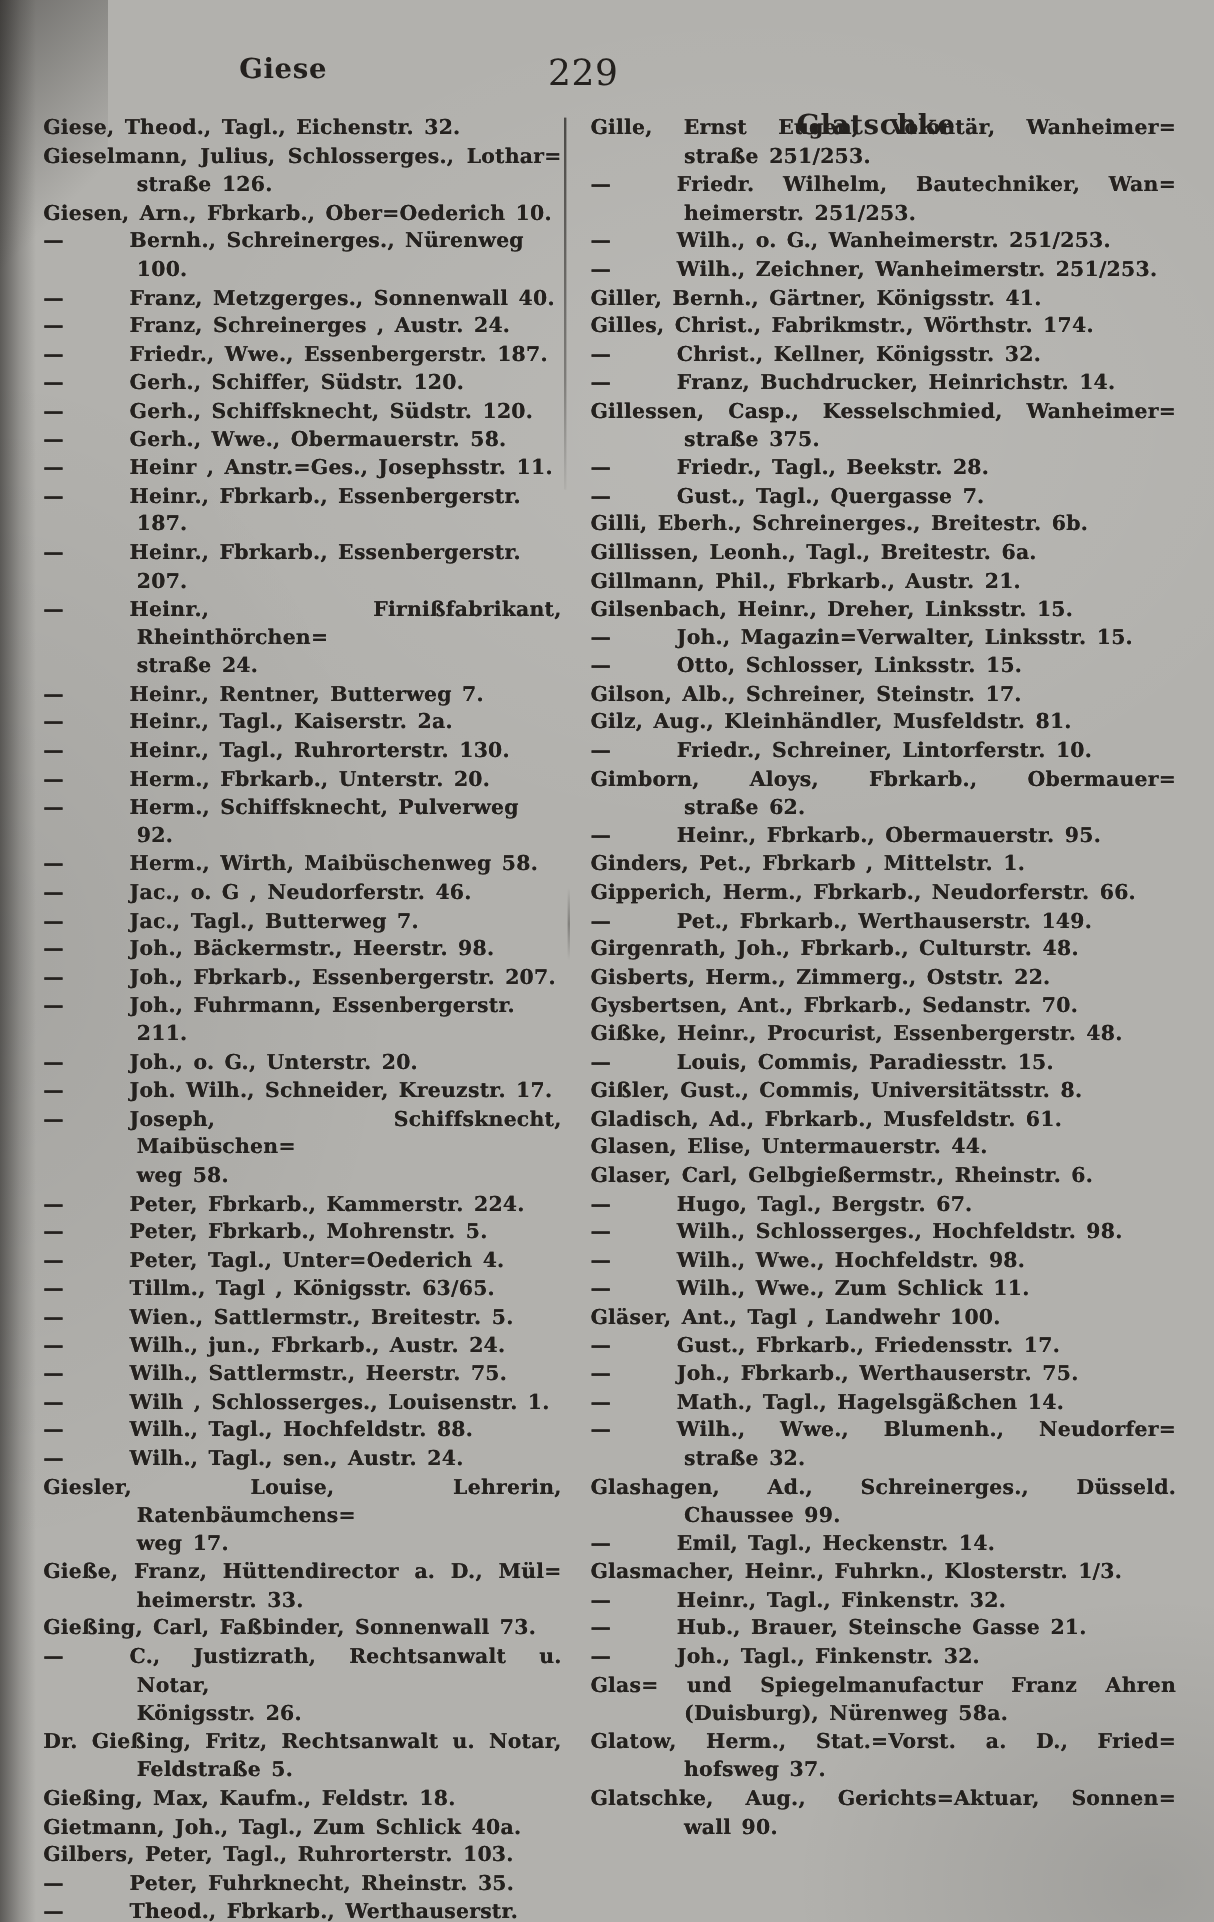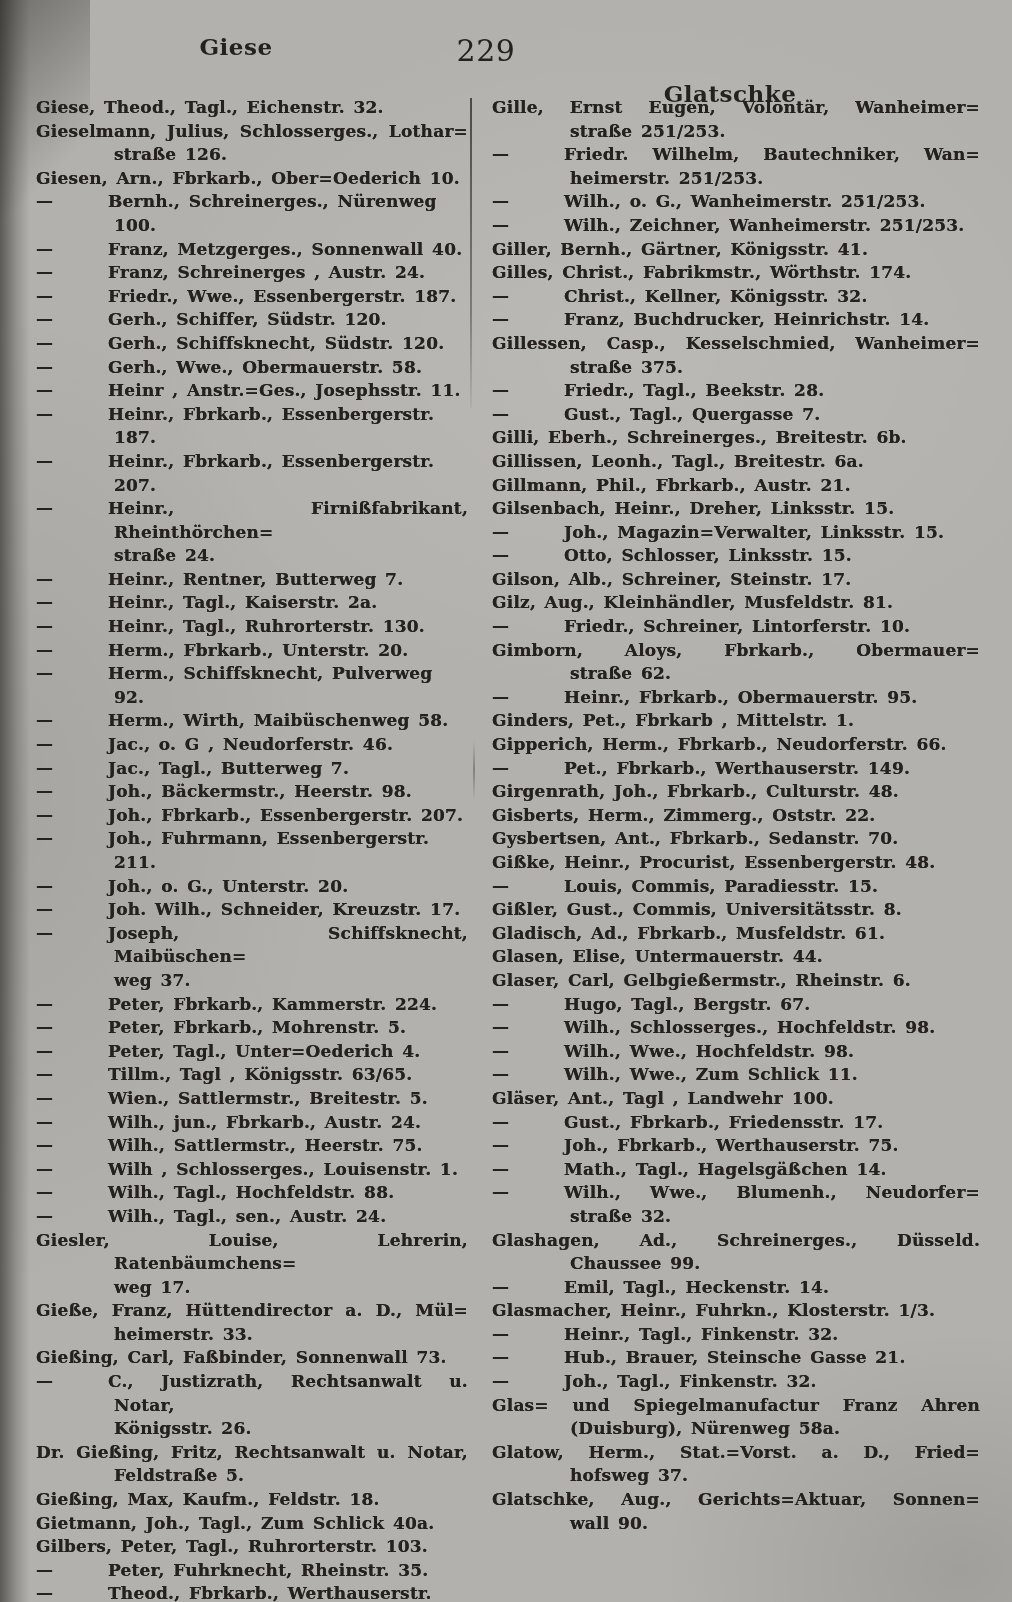--- a/index.html
+++ b/index.html
@@ -21,21 +21,21 @@
     position:absolute;left:0;top:0;width:30px;height:100%;
     background:linear-gradient(to right, rgba(35,33,31,0.60), rgba(35,33,31,0.22) 55%, rgba(35,33,31,0) 100%);
     pointer-events:none;
   }
   .gutter-shadow-top{
     position:absolute;left:0;top:0;width:90px;height:260px;
     background:linear-gradient(135deg, rgba(30,28,26,0.45), rgba(30,28,26,0) 65%);
     pointer-events:none;
   }
   .running-head{
-    position:absolute;top:33px;left:0;width:100%;height:34px;
+    position:absolute;top:44px;left:0;width:100%;height:34px;
     font-weight:bold;font-size:23px;letter-spacing:0.5px;text-decoration:underline;
   }
   .head-left{position:absolute;left:0;width:472px;text-align:center;}
   .head-num{position:absolute;left:436px;width:100px;text-align:center;font-size:30px;font-weight:normal;}
   .head-right{position:absolute;left:520px;width:420px;text-align:center;margin-top:47px;}
   .col-divider{
     position:absolute;left:470px;top:98px;width:2px;height:310px;
     background:linear-gradient(to bottom, rgba(40,38,35,0.75), rgba(40,38,35,0.40) 70%, rgba(40,38,35,0.05));
   }
   .col-divider-frag{
@@ -159,21 +159,21 @@
         <div class="line"><span class="dash">—</span>Joh., Fuhrmann, Essenbergerstr. 211.</div>
       </div>
       <div class="entry">
         <div class="line"><span class="dash">—</span>Joh., o. G., Unterstr. 20.</div>
       </div>
       <div class="entry">
         <div class="line"><span class="dash">—</span>Joh. Wilh., Schneider, Kreuzstr. 17.</div>
       </div>
       <div class="entry">
         <div class="line fill"><span class="dash">—</span>Joseph, Schiffsknecht, Maibüschen=</div>
-        <div class="line cont">weg 37.</div>
+        <div class="line cont">weg 58.</div>
       </div>
       <div class="entry">
         <div class="line"><span class="dash">—</span>Peter, Fbrkarb., Kammerstr. 224.</div>
       </div>
       <div class="entry">
         <div class="line"><span class="dash">—</span>Peter, Fbrkarb., Mohrenstr. 5.</div>
       </div>
       <div class="entry">
         <div class="line"><span class="dash">—</span>Peter, Tagl., Unter=Oederich 4.</div>
       </div>

